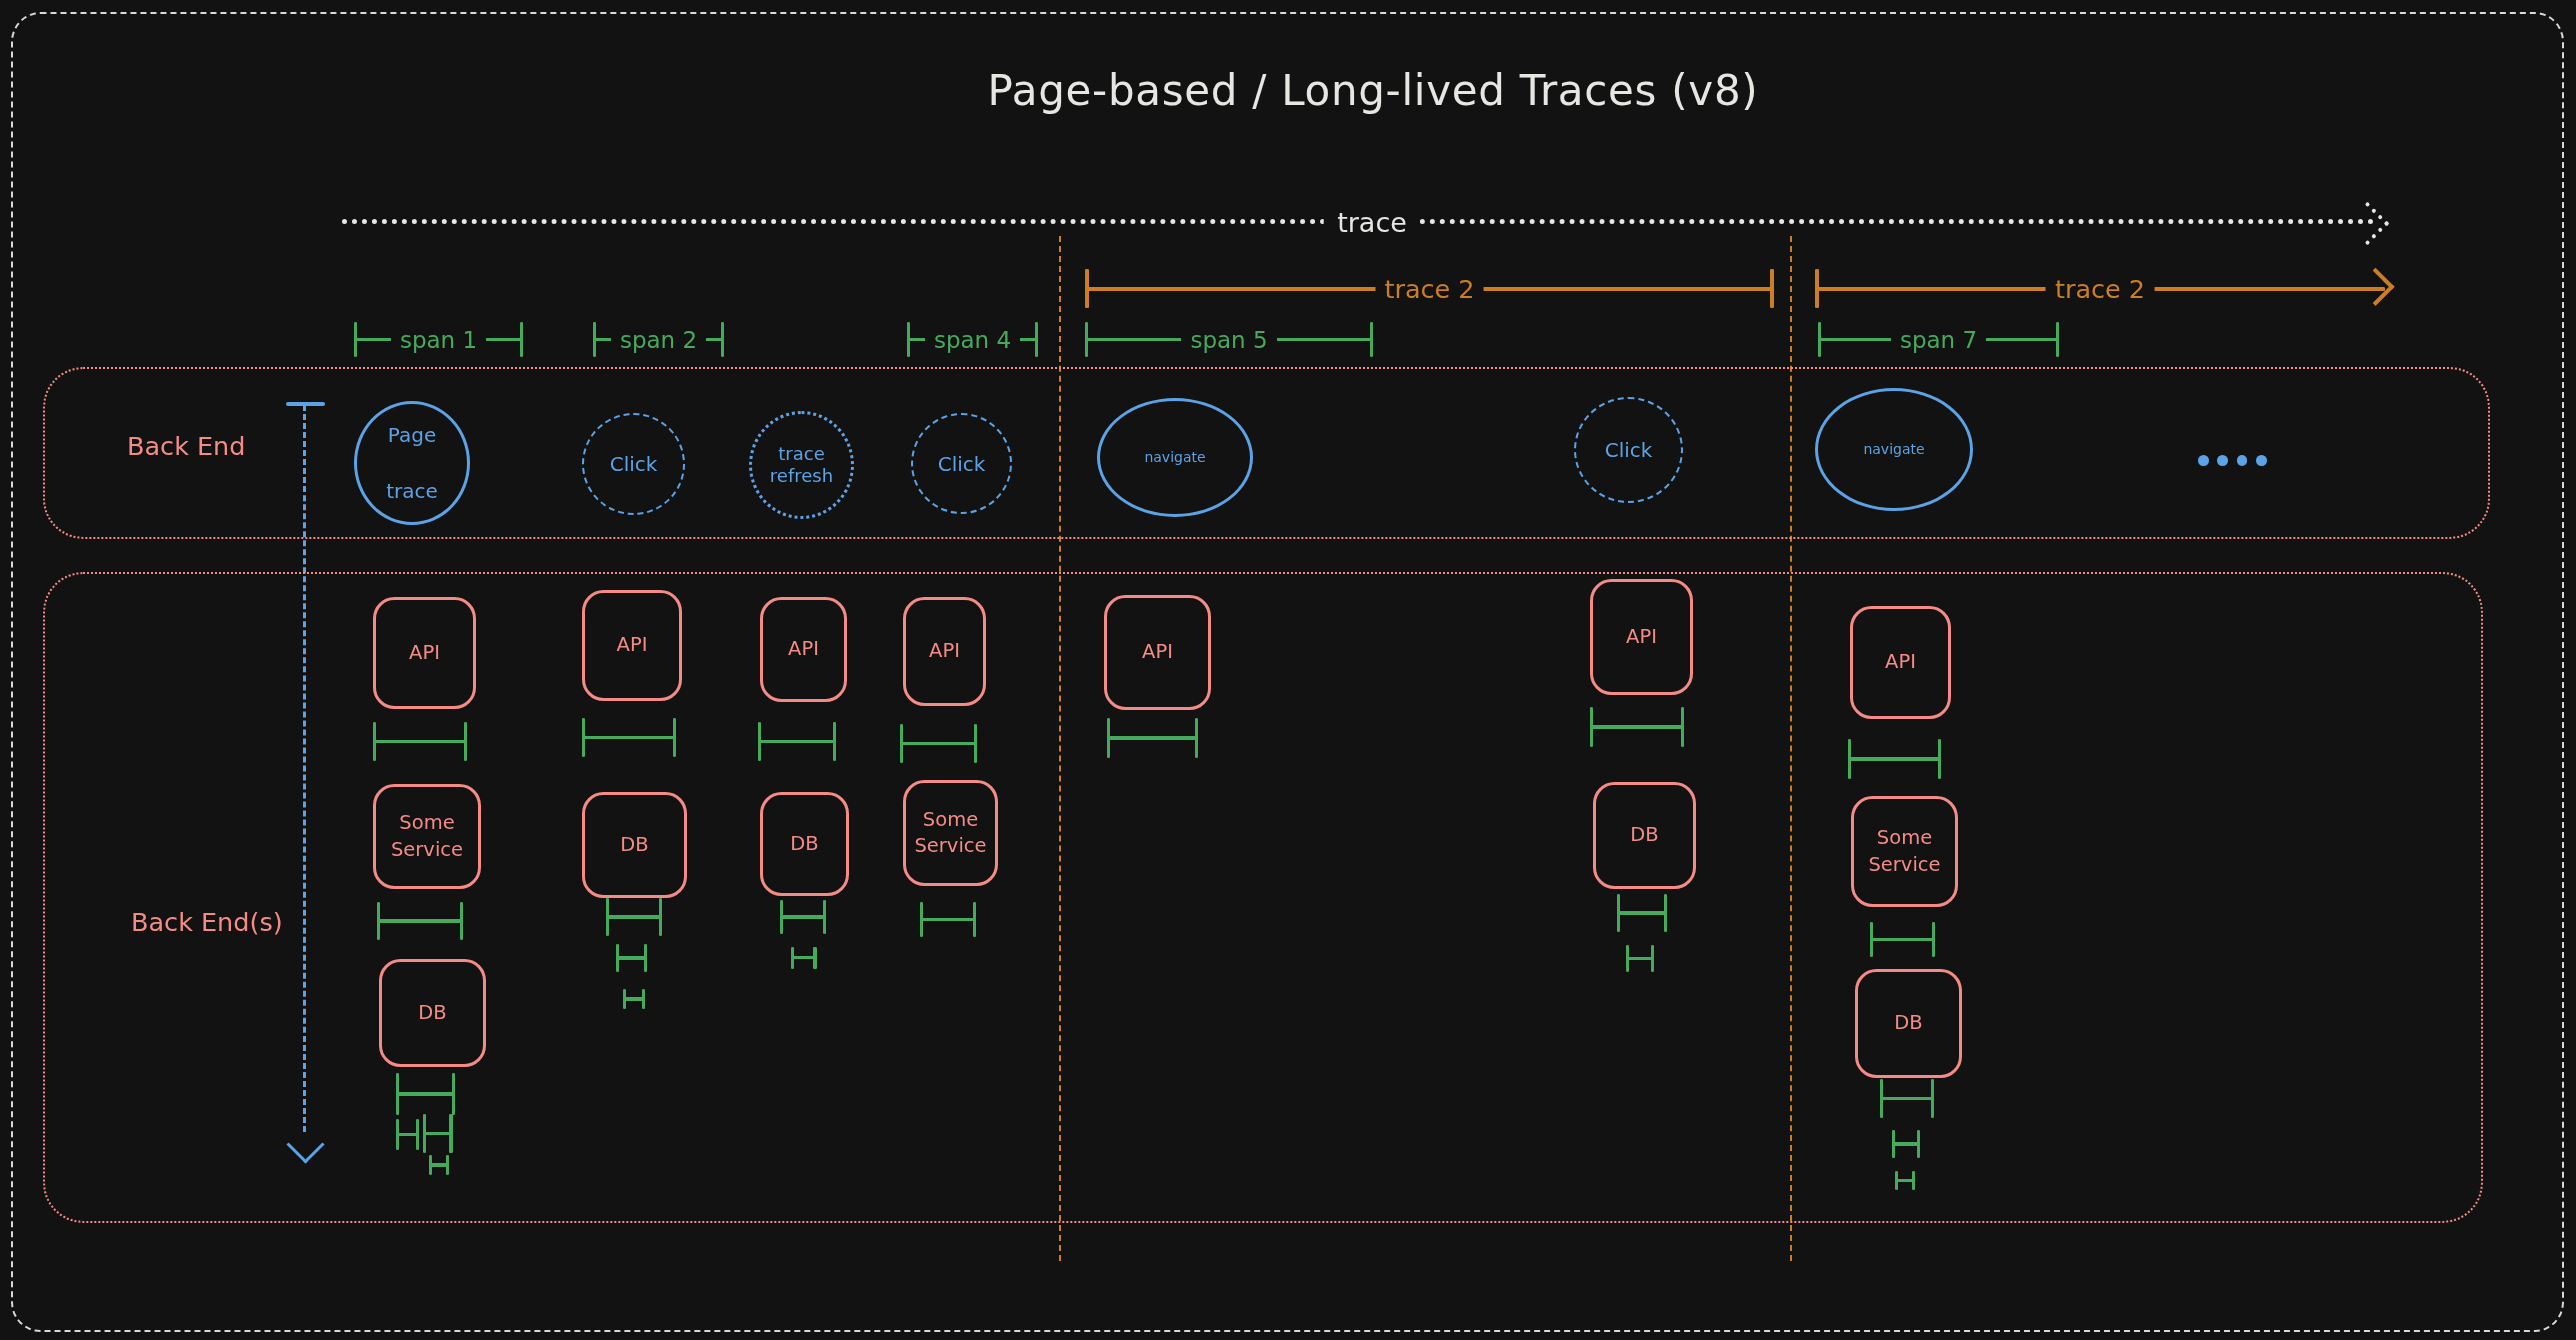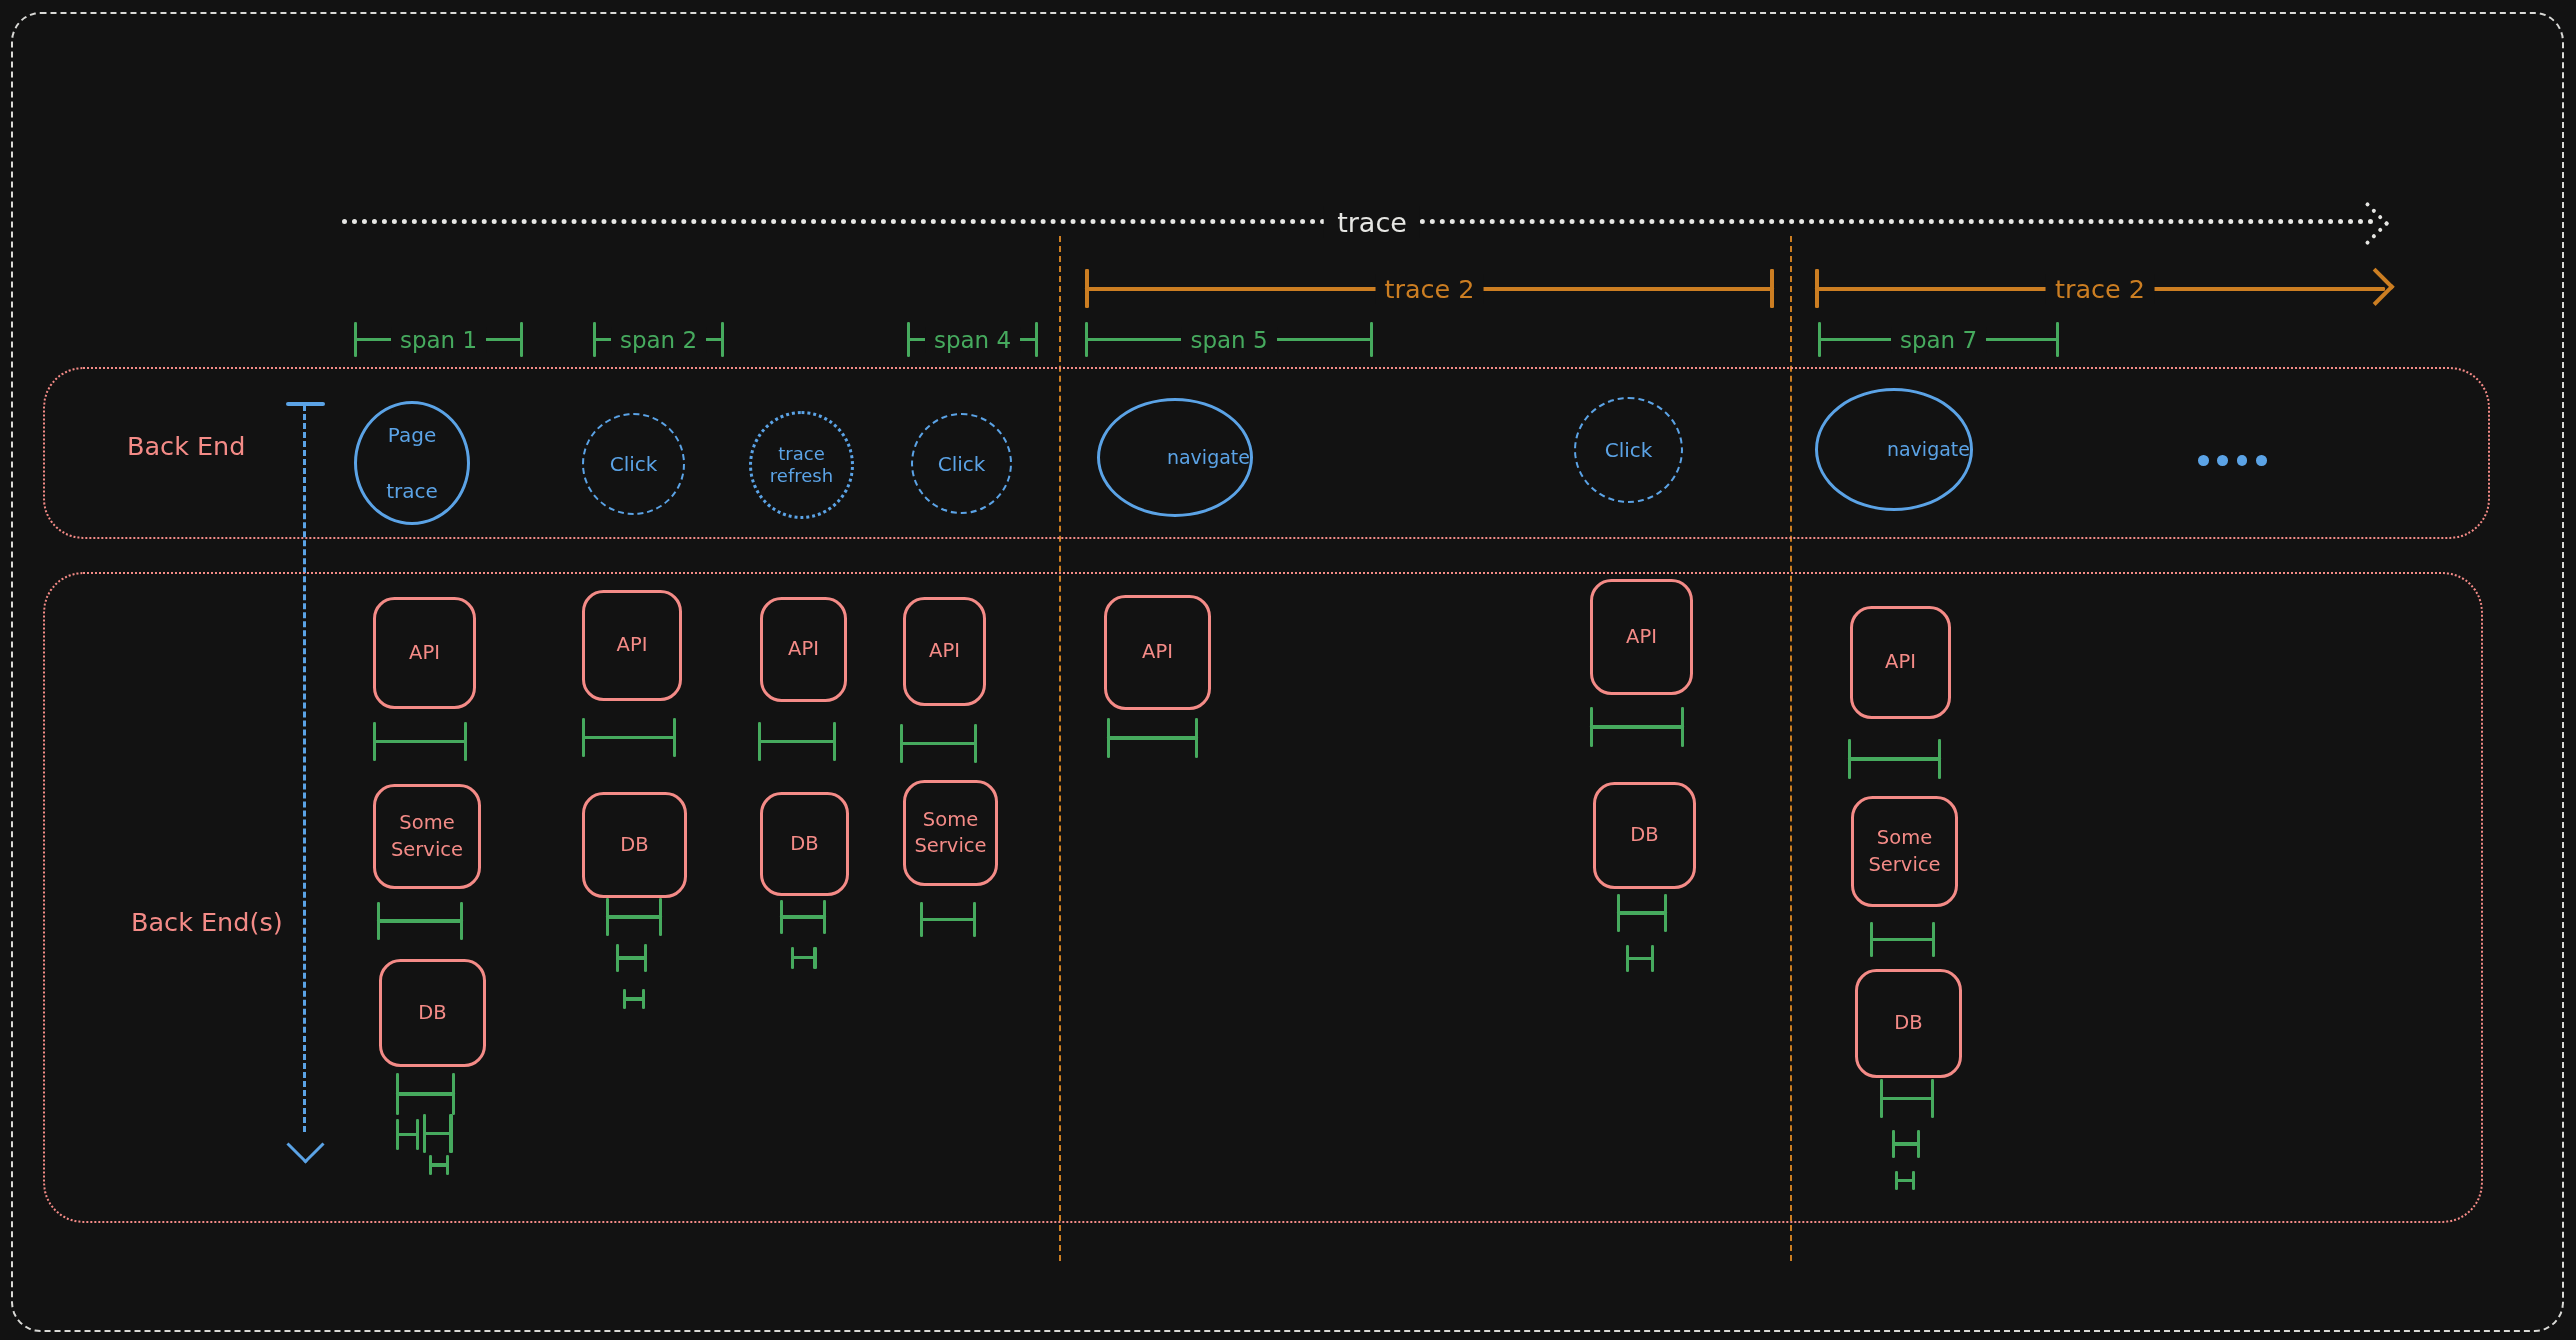--- a/index.html
+++ b/index.html
@@ -40,21 +40,21 @@
   
   .rowbox{position:absolute;border:2.7px dotted var(--salmon);border-radius:40px;}
   .rowlbl{position:absolute;color:var(--salmon);font-size:25.5px;white-space:nowrap;}
   
   .ev{position:absolute;border-radius:50%;display:flex;flex-direction:column;
     align-items:center;justify-content:center;color:var(--blue);font-size:20px;
     line-height:1.2;text-align:center;}
   .ev.solid{border:3.4px solid var(--blue);gap:32px;}
   .ev.dashed{border:2.7px dashed var(--blue);}
   .ev.dotted{border:3.4px dotted var(--blue);}
-  .ev.nav{font-size:19px;align-items:flex-end;}
+  .ev.nav{font-size:14px;}
   .ev.small{font-size:18px;}
   
   .bx{position:absolute;border:3.4px solid var(--salmon);border-radius:21.5px;
     color:var(--salmon);display:flex;flex-direction:column;align-items:center;
     justify-content:center;font-size:19.5px;line-height:1.35;text-align:center;}
   
   .bt-cap{position:absolute;left:286px;top:402px;width:39px;height:4px;
     background:var(--blue);border-radius:2px;}
   .bt-line{position:absolute;left:303px;top:405px;height:727px;width:0;
     border-left:3.4px dashed var(--blue);}
@@ -64,20 +64,21 @@
   .bdots{position:absolute;left:2198px;top:455px;display:flex;gap:8.7px;}
   .bdots i{width:10.7px;height:10.7px;border-radius:50%;background:var(--blue);}
 </style>
 </head>
 <body>
 
 <div id="canvas">
 
   <div class="outer"></div>
 
+  <div class="title">Page-based / Long-lived Traces (v8)</div>
 
   <div class="timeline"></div>
   <div class="tchev"></div>
   <div class="timelbl">trace</div>
 
   <div class="divider" style="left:1059px"></div>
   <div class="divider" style="left:1790px"></div>
 
   <div class="hbr trace" style="left:1085px;top:269px;width:689px;height:39px">
     <i class="l"></i>

